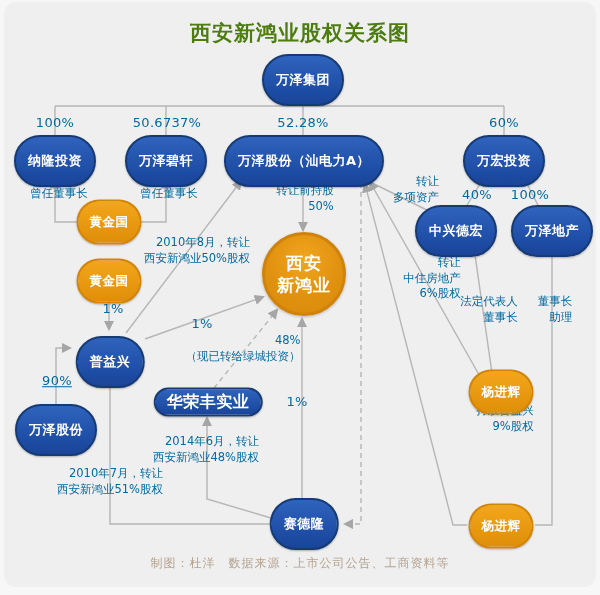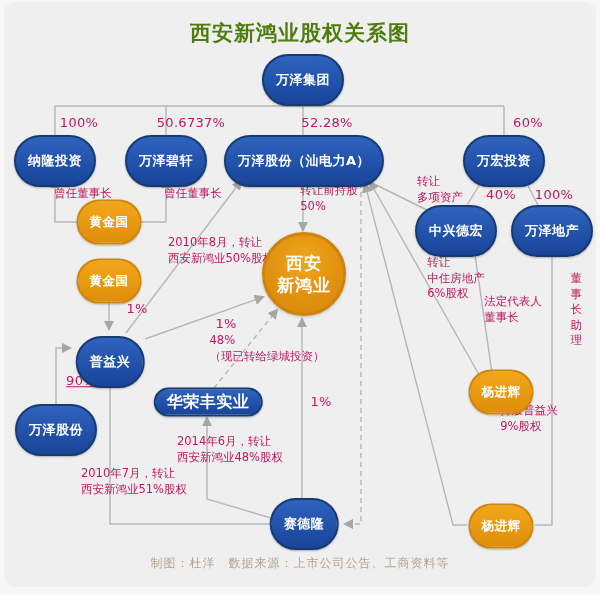--- a/index.html
+++ b/index.html
@@ -4,21 +4,21 @@
 <style>
   html,body{margin:0;padding:0;}
   body{width:600px;height:595px;position:relative;background:#f7f7f7;
        font-family:"DejaVu Sans","Liberation Sans",sans-serif;}
   .board{position:absolute;left:4px;top:2px;right:4px;bottom:8px;
          background:#efefef;border-radius:12px;overflow:hidden;}
   .title{position:absolute;left:50%;top:31px;transform:translate(-50%,-50%);
          font-size:21px;font-weight:700;color:#4d7c0f;letter-spacing:1px;white-space:nowrap;}
   svg.wires{position:absolute;left:0;top:0;z-index:1;}
   .lbl{position:absolute;transform:translate(-50%,-50%);z-index:2;
-       font-size:11.5px;line-height:1.35;color:#be185d;text-align:left;white-space:pre-line;margin-left:24px;}
+       font-size:11.5px;line-height:1.35;color:#0369a1;text-align:right;white-space:pre-line;}
   .pct{font-size:13px;letter-spacing:.3px;}
   .pill{position:absolute;transform:translate(-50%,-50%);z-index:3;
         display:flex;align-items:center;justify-content:center;
         border-radius:999px;color:#fff;font-weight:700;white-space:nowrap;
         box-shadow:0 1px 2px rgba(0,0,0,.28);}
   .bp{background:linear-gradient(180deg,#2f63bd 0%,#1e4da5 70%,#1a4498 100%);
       border:2px solid #163a74;font-size:13px;padding:15px 12px;letter-spacing:.5px;}
   .op{background:linear-gradient(180deg,#f2a61b 0%,#e08e08 100%);
       border:2px solid #d28408;font-size:12.5px;padding:12px 11px;letter-spacing:.5px;}
   .circle{position:absolute;left:300px;top:272px;transform:translate(-50%,-50%);z-index:3;

